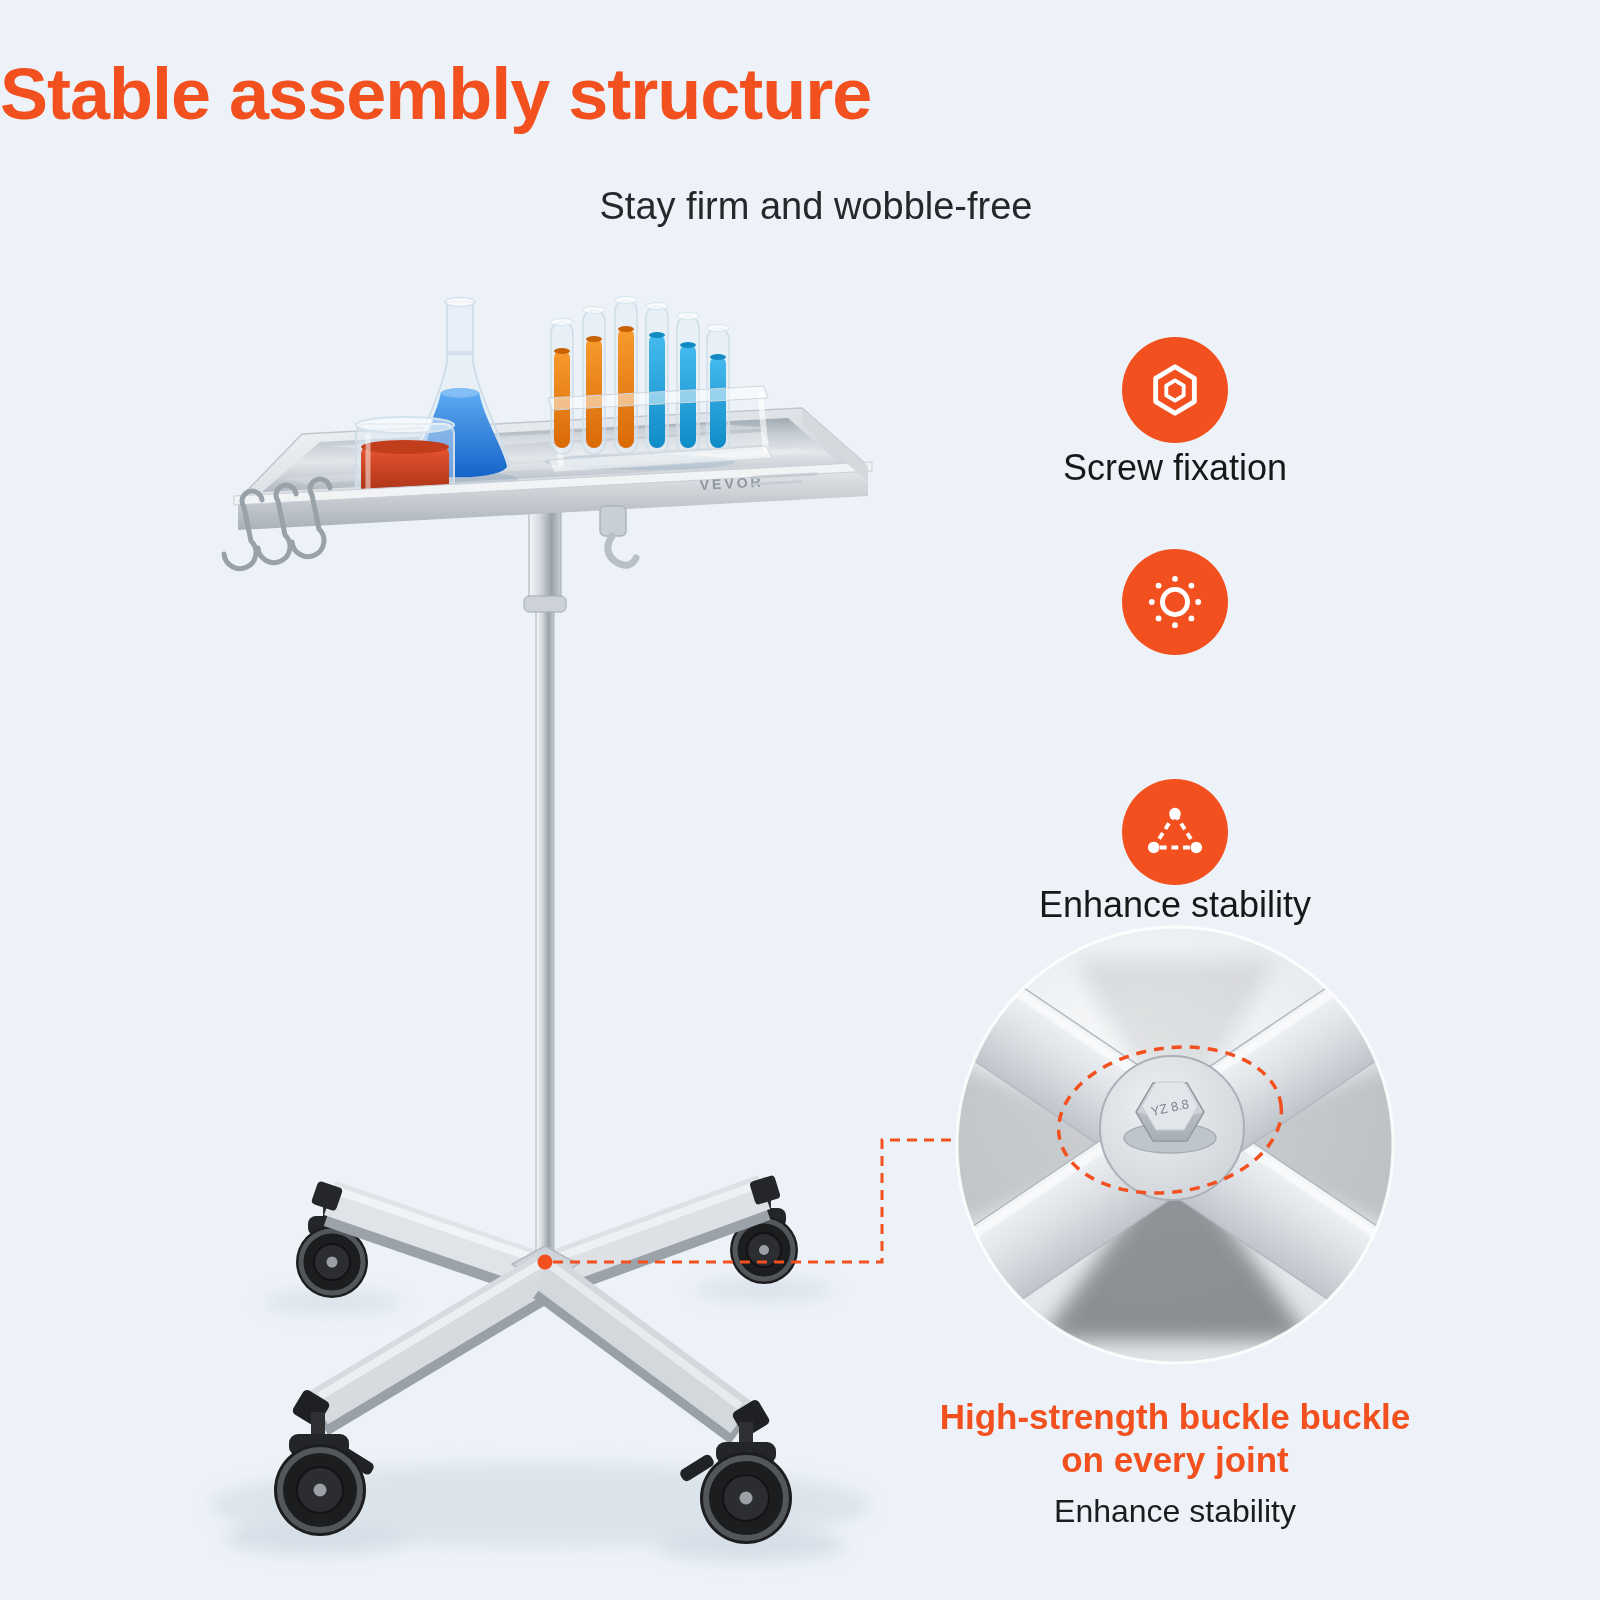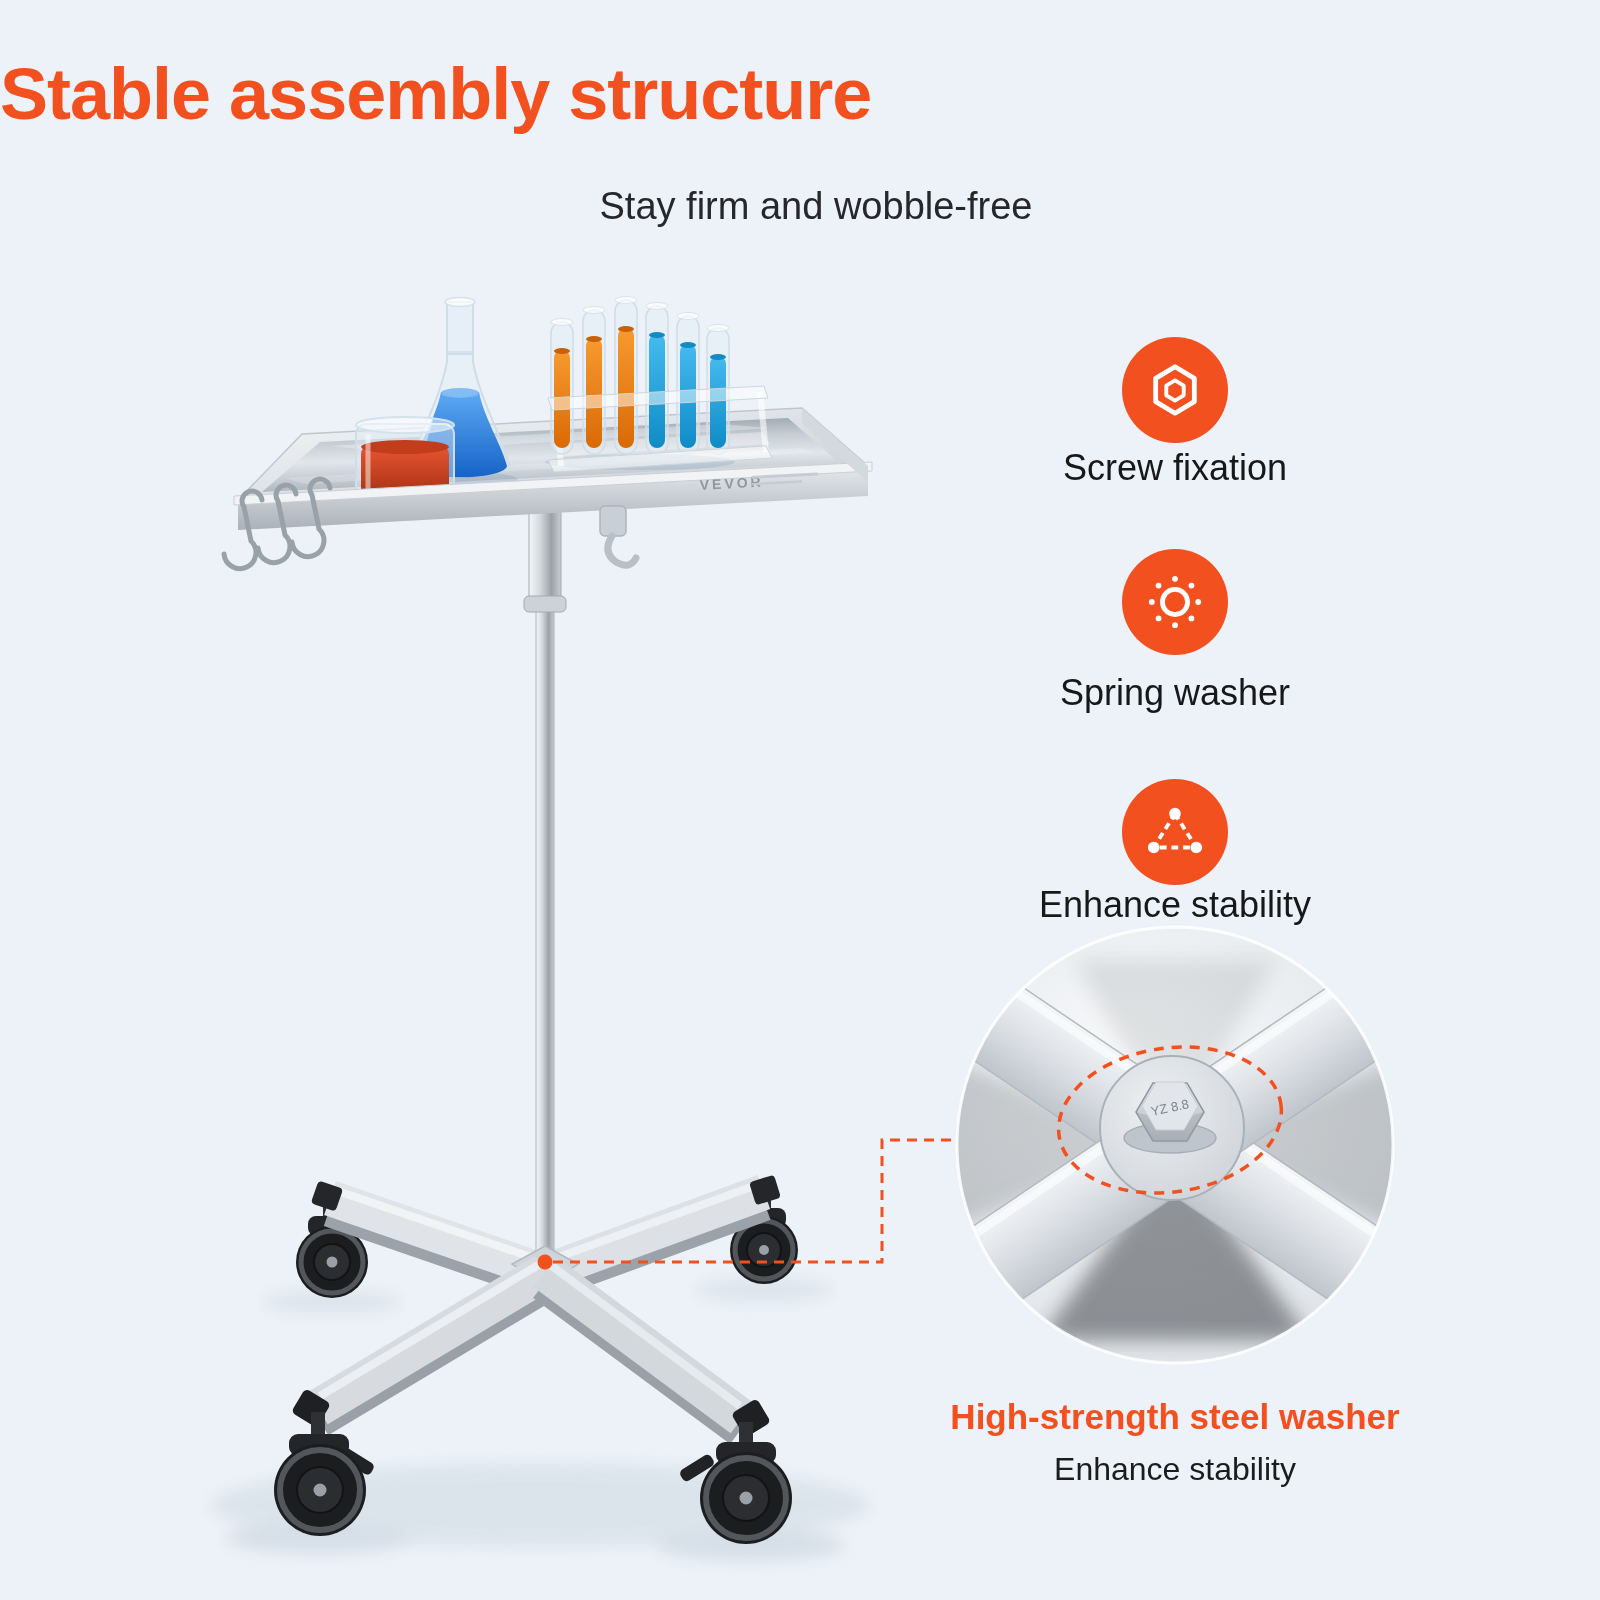--- a/index.html
+++ b/index.html
@@ -332,30 +332,30 @@
           <circle cx="47" cy="13" r="3"></circle>
           <circle cx="54" cy="30" r="3"></circle>
         <circle cx="47" cy="47" r="3"></circle>
           <circle cx="30" cy="54" r="3"></circle>
           <circle cx="13" cy="47" r="3"></circle>
         <circle cx="6" cy="30" r="3"></circle>
           <circle cx="13" cy="13" r="3"></circle>
       </g>
     </svg>
   </div>
-  <div class="feature-label" style="top:672px">Spring washer</div>
 
   <div class="feature-circle" style="top:779px">
     <svg width="58" height="58" viewBox="0 0 60 60">
       <path d="M30 11 L52 46 L8 46 Z" fill="none" stroke="#ffffff" stroke-width="4" stroke-dasharray="7 5" stroke-linejoin="round"></path>
       <circle cx="30" cy="11" r="6" fill="#ffffff"></circle>
       <circle cx="52" cy="46" r="6" fill="#ffffff"></circle>
       <circle cx="8" cy="46" r="6" fill="#ffffff"></circle>
     </svg>
   </div>
   <div class="feature-label" style="top:884px">Enhance stability</div>
 
   <div class="caption">
-    <div class="bold">High-strength steel washer</div>
+    <div class="bold">High-strength buckle buckle</div>
+    <div class="bold">on every joint</div>
     <div class="sub">Enhance stability</div>
   </div>
 
 </div>
 
 </body></html>

